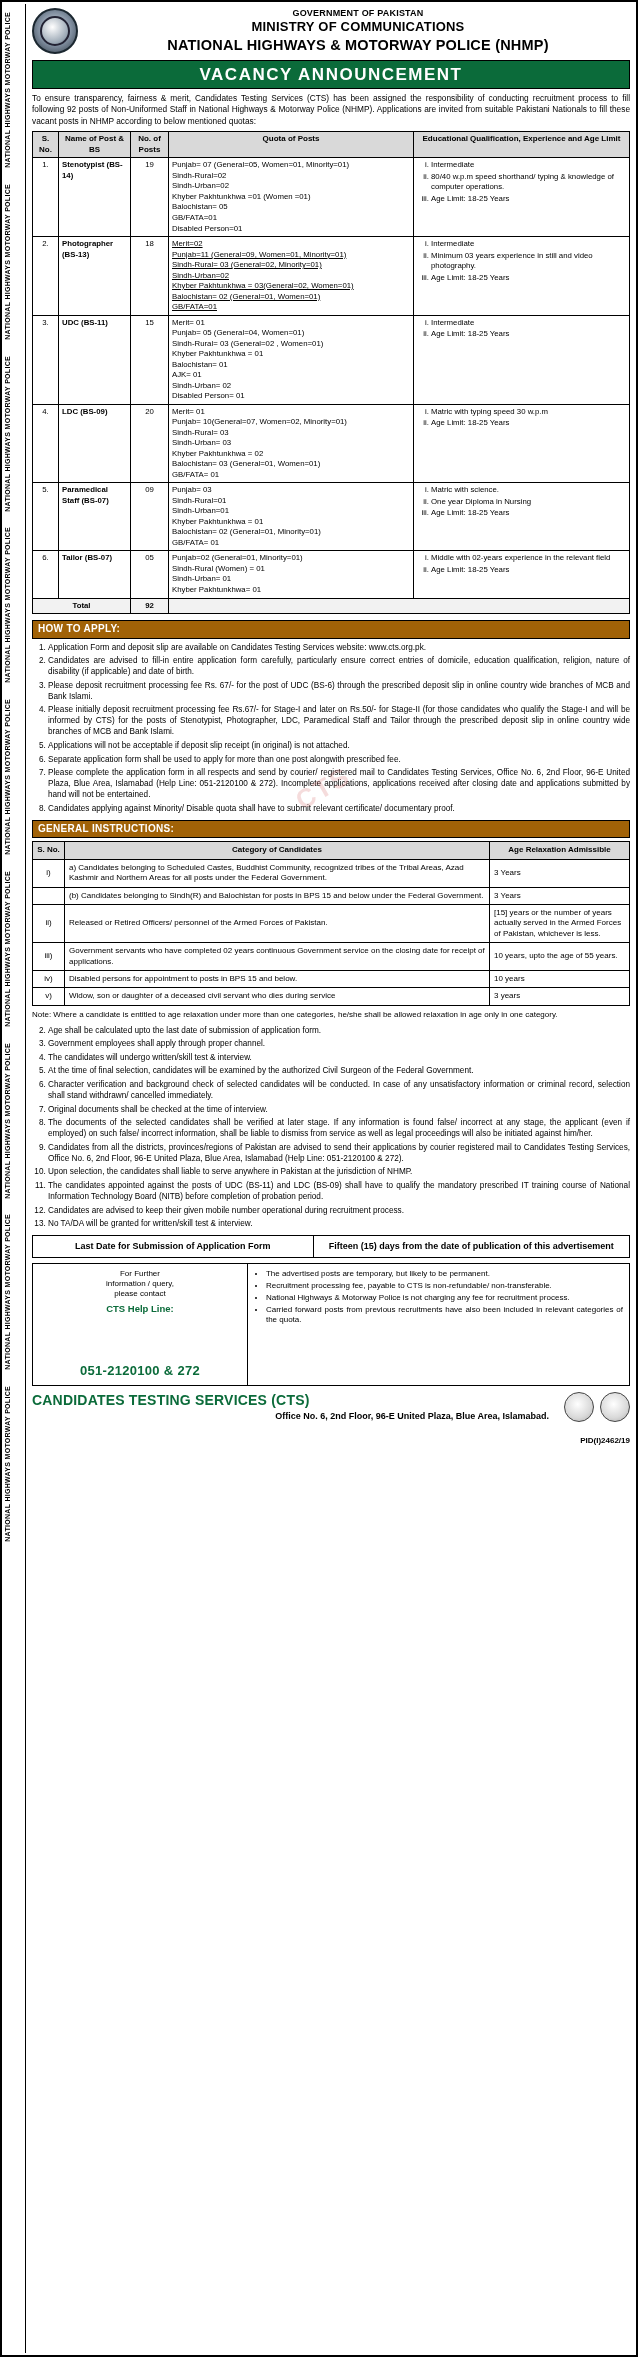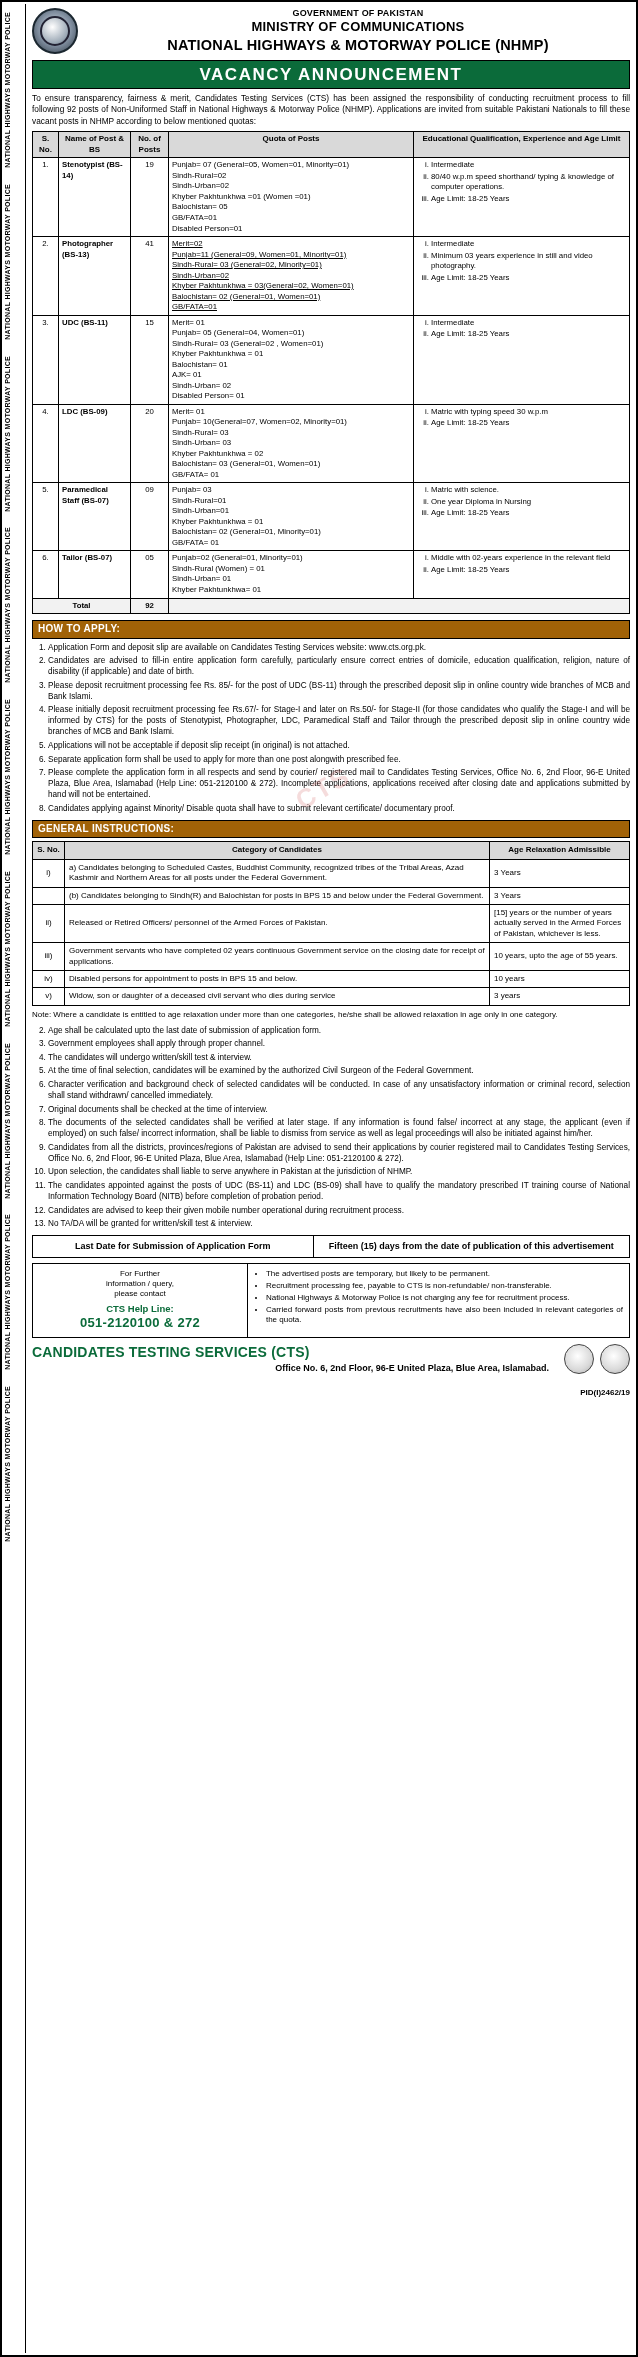--- a/index.html
+++ b/index.html
@@ -143,21 +143,21 @@
     font-weight: bold;
     vertical-align: middle;
   }
   .ld-left { width: 47%; text-align: center; }
   .ld-right { text-align: center; font-size: 10px; }
   
   table.finfo { border-collapse: collapse; width:100%; margin-top: 5px; }
   table.finfo td { border:1px solid #000; padding: 5px 6px; vertical-align: top; font-size: 8px; }
   .finfo-left { width: 36%; text-align:center; }
   .cts-help { font-size: 9.5px; font-weight:bold; color:#0b6b3a; }
-  .cts-num { font-size: 13px; font-weight:bold; color:#0b6b3a; letter-spacing:0.3px; }
+  .cts-num { font-size: 13px; font-weight:bold; color:#0b6b3a; letter-spacing:0.3px;margin-top:48px; }
   ul.bul { margin:0; padding-left: 12px; }
   ul.bul li { margin-bottom: 2px; text-align: justify; }
   
   .final {
     display:flex; align-items:center; gap:15px; margin-top: 6px;
   }
   .final-left { flex:1; }
   .cts-title { font-size: 14px; font-weight: bold; color:#0b6b3a; letter-spacing:0.2px;}
   .cts-addr { font-size: 9px; font-weight:bold; margin-top:2px;text-align:right; }
   .final-logos { display:flex; align-items:center; gap:6px; }
@@ -239,21 +239,21 @@
               <ol class="romans" style="list-style-type: lower-roman;">
                 <li>Intermediate</li>
                 <li>80/40 w.p.m speed shorthand/ typing &amp; knowledge of computer operations.</li>
                 <li>Age Limit: 18-25 Years</li>
               </ol>
             </td>
           </tr>
           <tr>
             <td class="c">2.</td>
             <td class="post-name">Photographer (BS-13)</td>
-            <td class="c">41</td>
+            <td class="c">18</td>
             <td style="white-space: pre-line; text-decoration: underline;">Merit=02
 Punjab=11 (General=09, Women=01, Minority=01)
 Sindh-Rural= 03 (General=02, Minority=01)
 Sindh-Urban=02
 Khyber Pakhtunkhwa = 03(General=02, Women=01)
 Balochistan= 02 (General=01, Women=01)
 GB/FATA=01</td>
             <td>
               <ol class="romans" style="list-style-type: lower-roman;">
                 <li>Intermediate</li>
@@ -337,21 +337,21 @@
             <td>92</td>
             <td colspan="2"></td>
           </tr>
         </tbody>
     </table>
 
     <div class="sec-head">HOW TO APPLY:</div>
     <ol class="numlist" id="how-to-apply-list">
         <li>Application Form and deposit slip are available on Candidates Testing Services website: www.cts.org.pk.</li>
         <li>Candidates are advised to fill-in entire application form carefully, particularly ensure correct entries of domicile, education qualification, religion, nature of disability (if applicable) and date of birth.</li>
-        <li>Please deposit recruitment processing fee Rs. 85/- for the post of UDC (BS-11) through the prescribed deposit slip in online country wide branches of MCB and Bank Islami.</li>
+        <li>Please deposit recruitment processing fee Rs. 67/- for the post of UDC (BS-6) through the prescribed deposit slip in online country wide branches of MCB and Bank Islami.</li>
         <li>Please initially deposit recruitment processing fee Rs.67/- for Stage-I and later on Rs.50/- for Stage-II (for those candidates who qualify the Stage-I and will be informed by CTS) for the posts of Stenotypist, Photographer, LDC, Paramedical Staff and Tailor through the prescribed deposit slip in online country wide branches of MCB and Bank Islami.</li>
         <li>Applications will not be acceptable if deposit slip receipt (in original) is not attached.</li>
         <li>Separate application form shall be used to apply for more than one post alongwith prescribed fee.</li>
         <li>Please complete the application form in all respects and send by courier/ registered mail to Candidates Testing Services, Office No. 6, 2nd Floor, 96-E United Plaza, Blue Area, Islamabad (Help Line: 051-2120100 &amp; 272). Incomplete applications, applications received after closing date and applications submitted by hand will not be entertained.</li>
         <li>Candidates applying against Minority/ Disable quota shall have to submit relevant certificate/ documentary proof.</li>
       </ol>
 
     <div class="sec-head">GENERAL INSTRUCTIONS:</div>
 
     <table class="gt">

